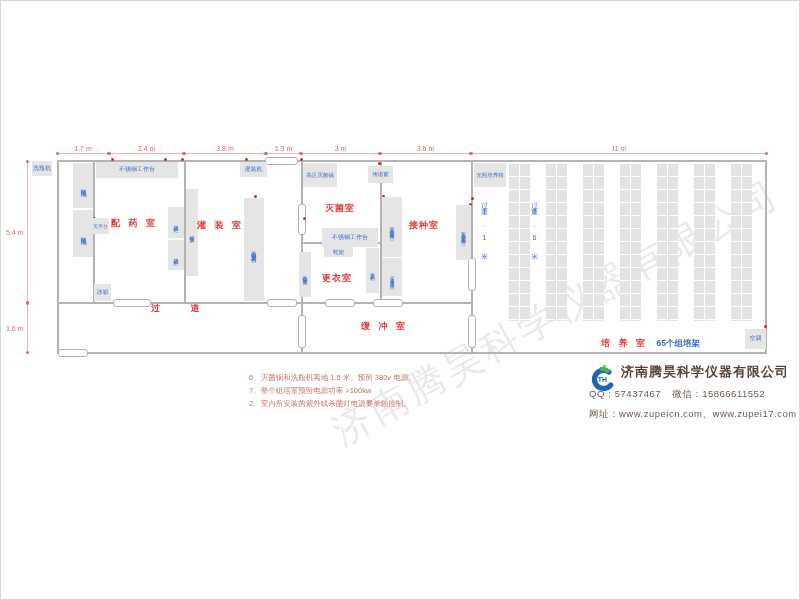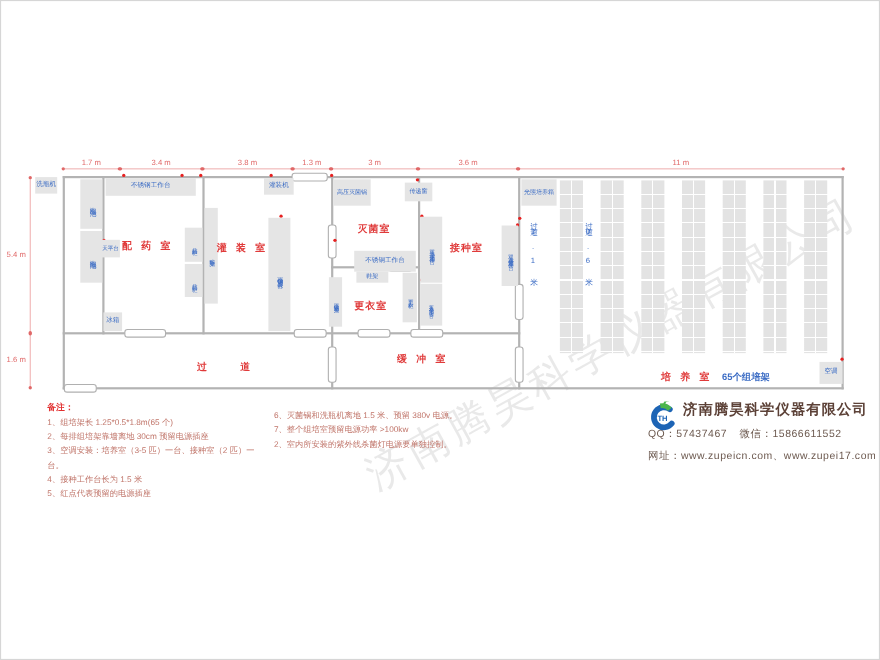--- a/index.html
+++ b/index.html
@@ -144,34 +144,26 @@
   <div class="aisle" style="left:478px;top:195px;">过道1.1米</div>
   <div class="aisle" style="left:528px;top:195px;">过道0.6米</div>
   <div class="eq" style="left:744px;top:328px;width:21px;height:20px;">空调</div>
 
   <div class="room" style="left:110px;top:216px;">配 药 室</div>
   <div class="room" style="left:196px;top:218px;">灌 装 室</div>
   <div class="room" style="left:324px;top:201px;letter-spacing:1px;">灭菌室</div>
   <div class="room" style="left:408px;top:218px;letter-spacing:1px;">接种室</div>
   <div class="room" style="left:321px;top:271px;letter-spacing:1px;">更衣室</div>
   <div class="room" style="left:360px;top:319px;">缓 冲 室</div>
-  <div class="room" style="left:150px;top:326px;letter-spacing:14px;margin-left:28px;">过 道</div>
+  <div class="room" style="left:150px;top:301px;letter-spacing:14px;">过 道</div>
   <div style="position:absolute;left:600px;top:331px;white-space:nowrap;">
     <span class="room" style="position:static;">培 养 室</span>
     <span style="color:#3a6bc4;font-size:8.5px;font-weight:bold;margin-left:4px;margin-top:44px;">65个组培架</span>
   </div>
 
-  <div class="notes" style="left:42px;top:363px;width:200px;">
-    <div class="ttl">备注：</div>
-    <div>1、组培架长 1.25*0.5*1.8m(65 个)</div>
-    <div>2、每排组培架靠墙离地 30cm 预留电源插座</div>
-    <div>3、空调安装：培养室（3-5 匹）一台、接种室（2 匹）一台。</div>
-    <div>4、接种工作台长为 1.5 米</div>
-    <div>5、红点代表预留的电源插座</div>
-  </div>
   <div class="notes" style="left:248px;top:370px;width:210px;">
     <div>6、灭菌锅和洗瓶机离地 1.5 米、预留 380v 电源。</div>
     <div>7、整个组培室预留电源功率 &gt;100kw</div>
     <div>2、室内所安装的紫外线杀菌灯电源要单独控制。</div>
   </div>
 
   <div class="company">
     <svg class="logo" viewBox="0 0 30 32">
       <path d="M23 8 A 10.5 10.5 0 1 0 25 23" fill="none" stroke="#1d64b5" stroke-width="6" stroke-linecap="round"></path>
       <path d="M13 4.5 A 10.5 10.5 0 0 1 23 8" fill="none" stroke="#4cb64c" stroke-width="5"></path>

